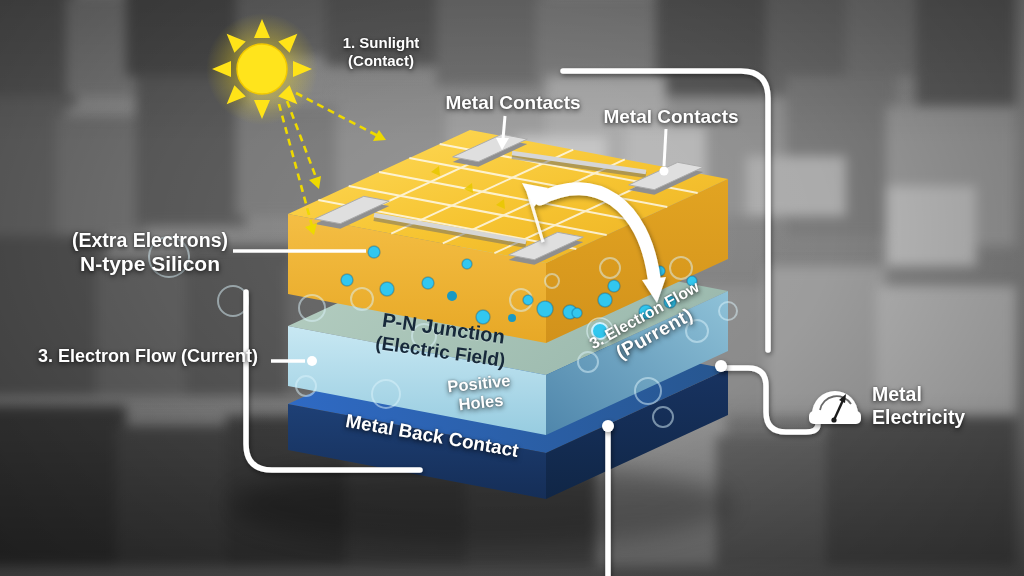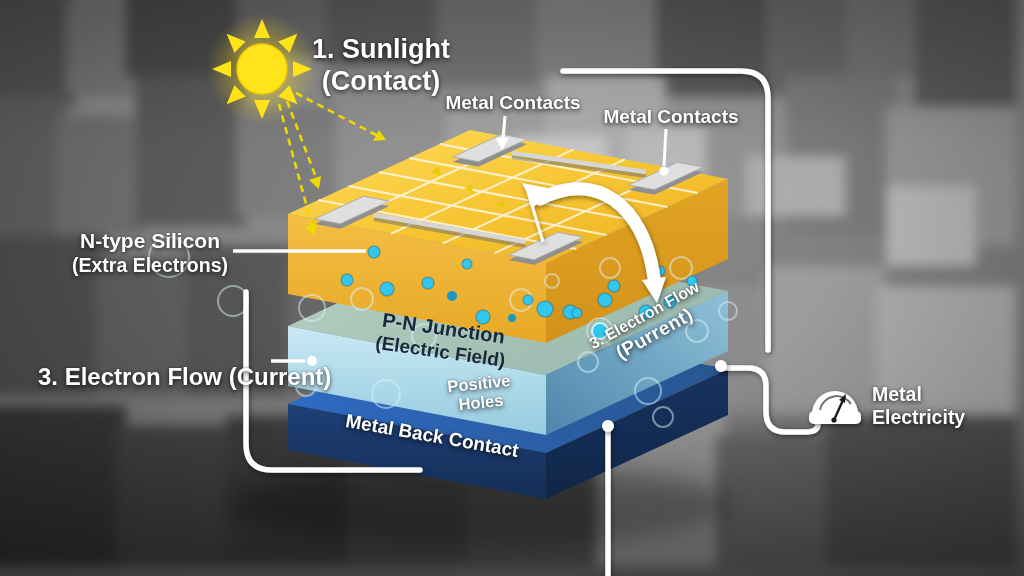--- a/index.html
+++ b/index.html
@@ -272,35 +272,35 @@
     <g filter="url(#soft)">
       <path d="M 812 414 A 23 23 0 0 1 858 414 Z" fill="#fff"></path>
       <rect x="809" y="411" width="52" height="13" rx="5" fill="#fff"></rect>
       <path d="M 820 410 A 17 17 0 0 1 851 404" fill="none" stroke="#2a2a2a" stroke-width="1.8" opacity="0.7"></path>
       <line x1="834" y1="420" x2="844" y2="398" stroke="#1a1a1a" stroke-width="2.4"></line>
       <polygon points="846,394 839,400 845,403" fill="#1a1a1a"></polygon>
       <circle cx="834" cy="420" r="2.6" fill="#1a1a1a"></circle>
     </g>
   </svg>
 
-  <div class="lbl center" style="left:296px;top:34px;width:170px;font-size:27px;">
+  <div class="lbl center" style="left:296px;top:34px;width:170px;font-size:15px;">
     <div>1. Sunlight</div>
     <div>(Contact)</div>
   </div>
 
   <div class="lbl center" style="left:428px;top:92px;width:170px;font-size:19px;">Metal Contacts</div>
 
   <div class="lbl center" style="left:586px;top:106px;width:170px;font-size:19px;">Metal Contacts</div>
 
   <div class="lbl center" style="left:34px;top:229px;width:232px;font-size:21px;">
+    <div style="font-size:19.5px;">(Extra Electrons)</div>
     <div>N-type Silicon</div>
-    <div style="font-size:19.5px;">(Extra Electrons)</div>
-  </div>
-
-  <div class="lbl" style="left:38px;top:363px;font-size:24px;">3. Electron Flow (Current)</div>
+  </div>
+
+  <div class="lbl" style="left:38px;top:346px;font-size:18px;">3. Electron Flow (Current)</div>
 
   <div class="lbl center dark-ink" style="left:332px;top:317px;width:220px;font-size:20px;transform:rotate(8deg);">
     <div>P-N Junction</div>
     <div style="font-size:19px;">(Electric Field)</div>
   </div>
 
   <div class="lbl center" style="left:419px;top:374px;width:122px;font-size:16.5px;transform:rotate(-6deg);">
     <div>Positive</div>
     <div>Holes</div>
   </div>

